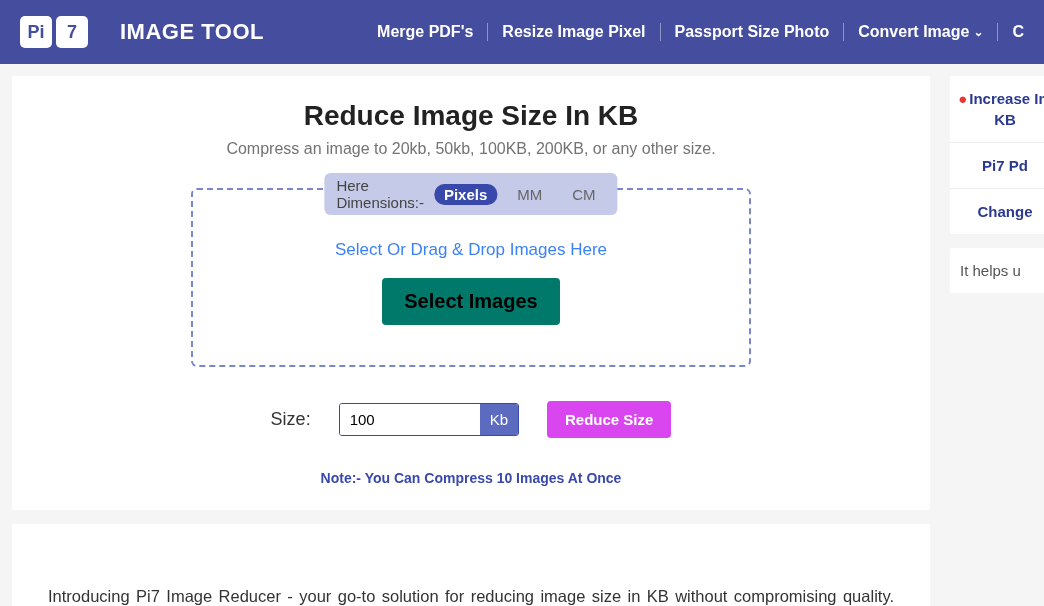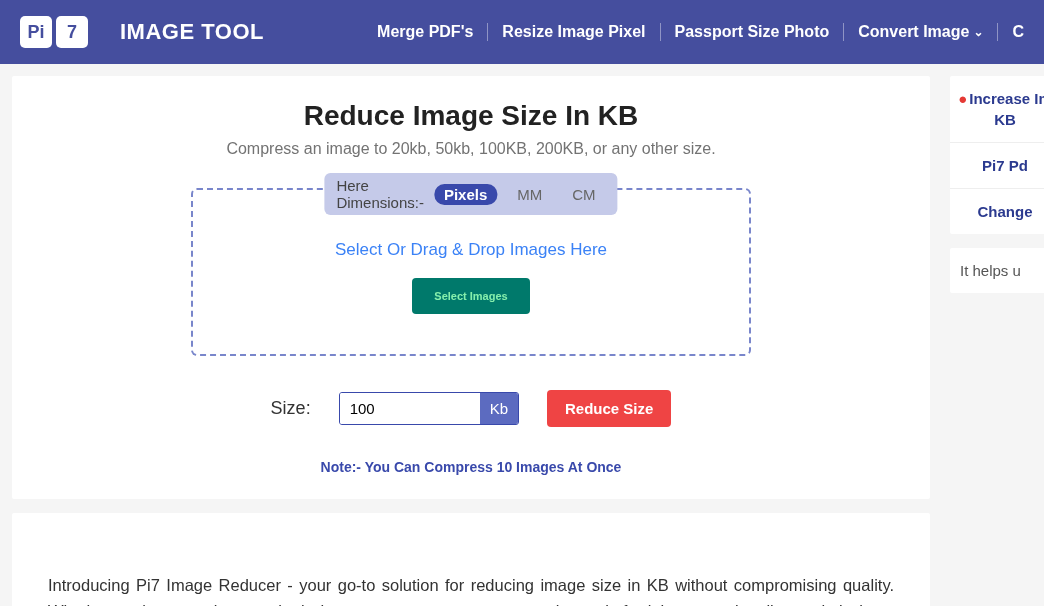--- a/index.html
+++ b/index.html
@@ -123,23 +123,23 @@
     padding: 50px 20px 40px 20px;
     text-align: center;
   }
   .drop-text {
     color: #3b82f6;
     font-size: 17px;
     margin-bottom: 18px;
   }
   .select-btn {
     background: #00796b;
-    color: #86efac;
+    color: #000000;
     font-weight: 700;
-    font-size: 11px;
+    font-size: 20px;
     padding: 12px 22px;
     border: none;
     border-radius: 4px;
     cursor: pointer;
   }
   .size-row {
     display: flex;
     align-items: center;
     justify-content: center;
     gap: 28px;
@@ -164,21 +164,21 @@
   }
   .size-unit {
     background: #5c6bc0;
     color: white;
     padding: 7px 10px;
     font-size: 15px;
     display: flex;
     align-items: center;
   }
   .reduce-btn {
-    background: #ef4444;
+    background: #d946ef;
     color: white;
     font-weight: 700;
     font-size: 15px;
     padding: 10px 18px;
     border: none;
     border-radius: 4px;
     cursor: pointer;
   }
   .note {
     text-align: center;

